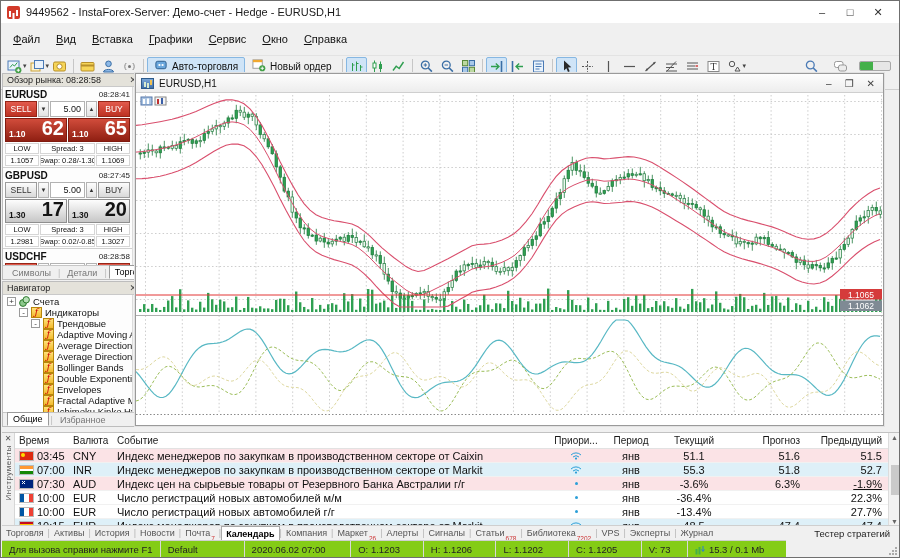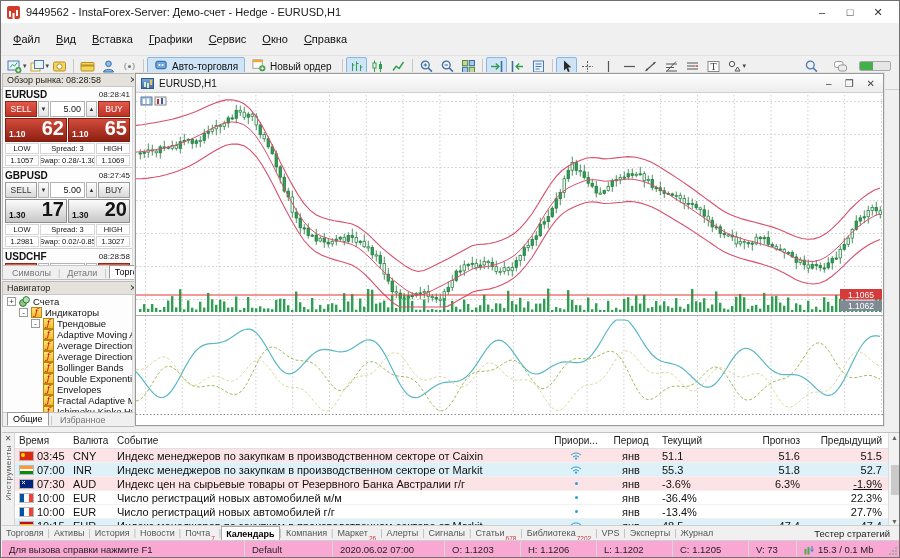--- a/index.html
+++ b/index.html
@@ -104,36 +104,36 @@
   .flag.au::after{content:"";position:absolute;left:1px;top:1px;width:5px;height:3px;background:
        linear-gradient(45deg,transparent 40%,#fff 40%,#fff 60%,transparent 60%),
        linear-gradient(-45deg,transparent 40%,#fff 40%,#fff 60%,transparent 60%)}
   .flag.fr{background:linear-gradient(90deg,#0055a4 33%,#fff 33%,#fff 66%,#ef4135 66%)}
   .flag.es{background:linear-gradient(180deg,#c60b1e 25%,#ffc400 25%,#ffc400 75%,#c60b1e 75%)}
   .cc-cur{width:44px}
   .cc-event{flex:1}
   .cc-prio{width:56px;display:flex;justify-content:center;align-items:center}
   .prio-dot{width:3px;height:3px;border-radius:50%;background:#2b9fd8}
   .cc-period{width:54px;text-align:center}
-  .cc-curval{width:72px;text-align:left}
+  .cc-curval{width:72px;text-align:center}
   .cc-fore{width:74px;text-align:right}
   .cc-prev{width:84px;text-align:right;padding-right:6px}
   .cc-prev.u{text-decoration:underline}
   .cal-sb{position:absolute;right:0;top:0;width:12px;height:93px;background:#f2f2f2;border-left:1px solid #dcdcdc;
        display:flex;flex-direction:column;justify-content:space-between;align-items:center;font-size:7px;color:#666;padding:1px 0}
   .cal-sb .thumb{width:8px;flex:0 0 30px;background:#cacaca}
   
   #tabsrow{position:absolute;left:1px;top:524px;width:898px;height:15px;background:#f0f0f0;border-top:1px solid #cfcfcf;
        display:flex;align-items:center;overflow:hidden}
   .tbx-tab{display:flex;align-items:flex-start;padding:0 4px;height:15px;line-height:14px;font-size:9px;color:#555;white-space:nowrap}
   .tbx-tab.active{background:#fff;border:1px solid #a8a8a8;border-bottom:none;font-weight:bold;color:#000}
   .tbx-sep{color:#b5b5b5;font-size:9px;line-height:14px}
   .badge{color:#c33;font-size:6.5px;margin-left:1px;margin-top:6px}
   .tester{margin-left:auto;padding-right:10px;font-size:9.5px;color:#222;white-space:nowrap}
-  #statusbar{position:absolute;left:1px;top:539px;width:898px;height:18px;background:#f9a8d4;border-top:1px solid #cfcfcf;
+  #statusbar{position:absolute;left:1px;top:539px;width:784px;height:18px;background:#84cc16;border-top:1px solid #cfcfcf;
        display:flex;align-items:center}
   .sb-cell{height:100%;display:flex;align-items:center;padding:0 7px;font-size:9.5px;color:#222;border-left:1px solid #d8d8d8;white-space:nowrap}
   .sb-help{flex:1;border-left:none}
   .sb-w1{width:88px}.sb-w2{width:112px}.sb-w3{width:76px}.sb-w4{width:48px}.sb-w5{width:104px}
   .net-ico{width:10px;height:10px;margin-right:4px}
   .grip{position:absolute;right:1px;bottom:1px;width:10px;height:10px;
        background:radial-gradient(circle at 2px 8px,#aaa 1px,transparent 1.2px),
                   radial-gradient(circle at 5px 5px,#aaa 1px,transparent 1.2px),
                   radial-gradient(circle at 8px 2px,#aaa 1px,transparent 1.2px),
                   radial-gradient(circle at 5px 8px,#aaa 1px,transparent 1.2px),

